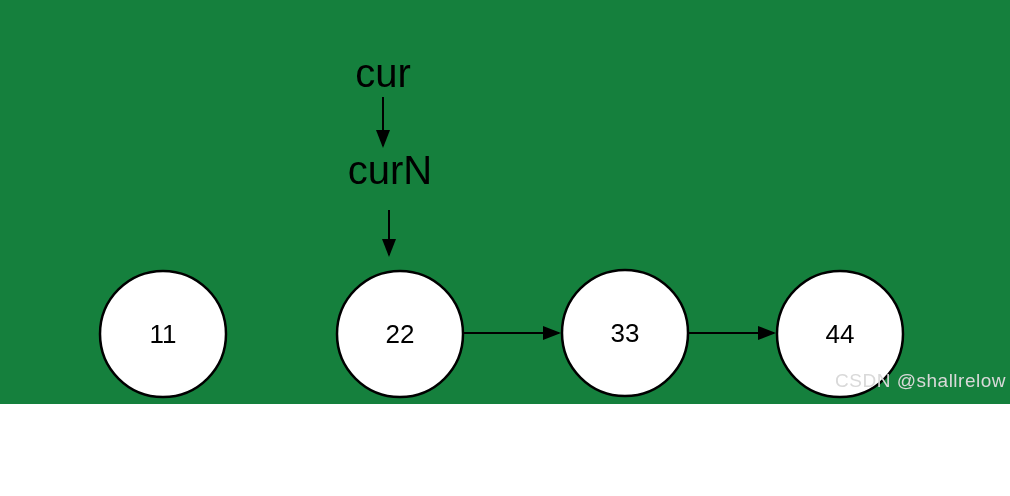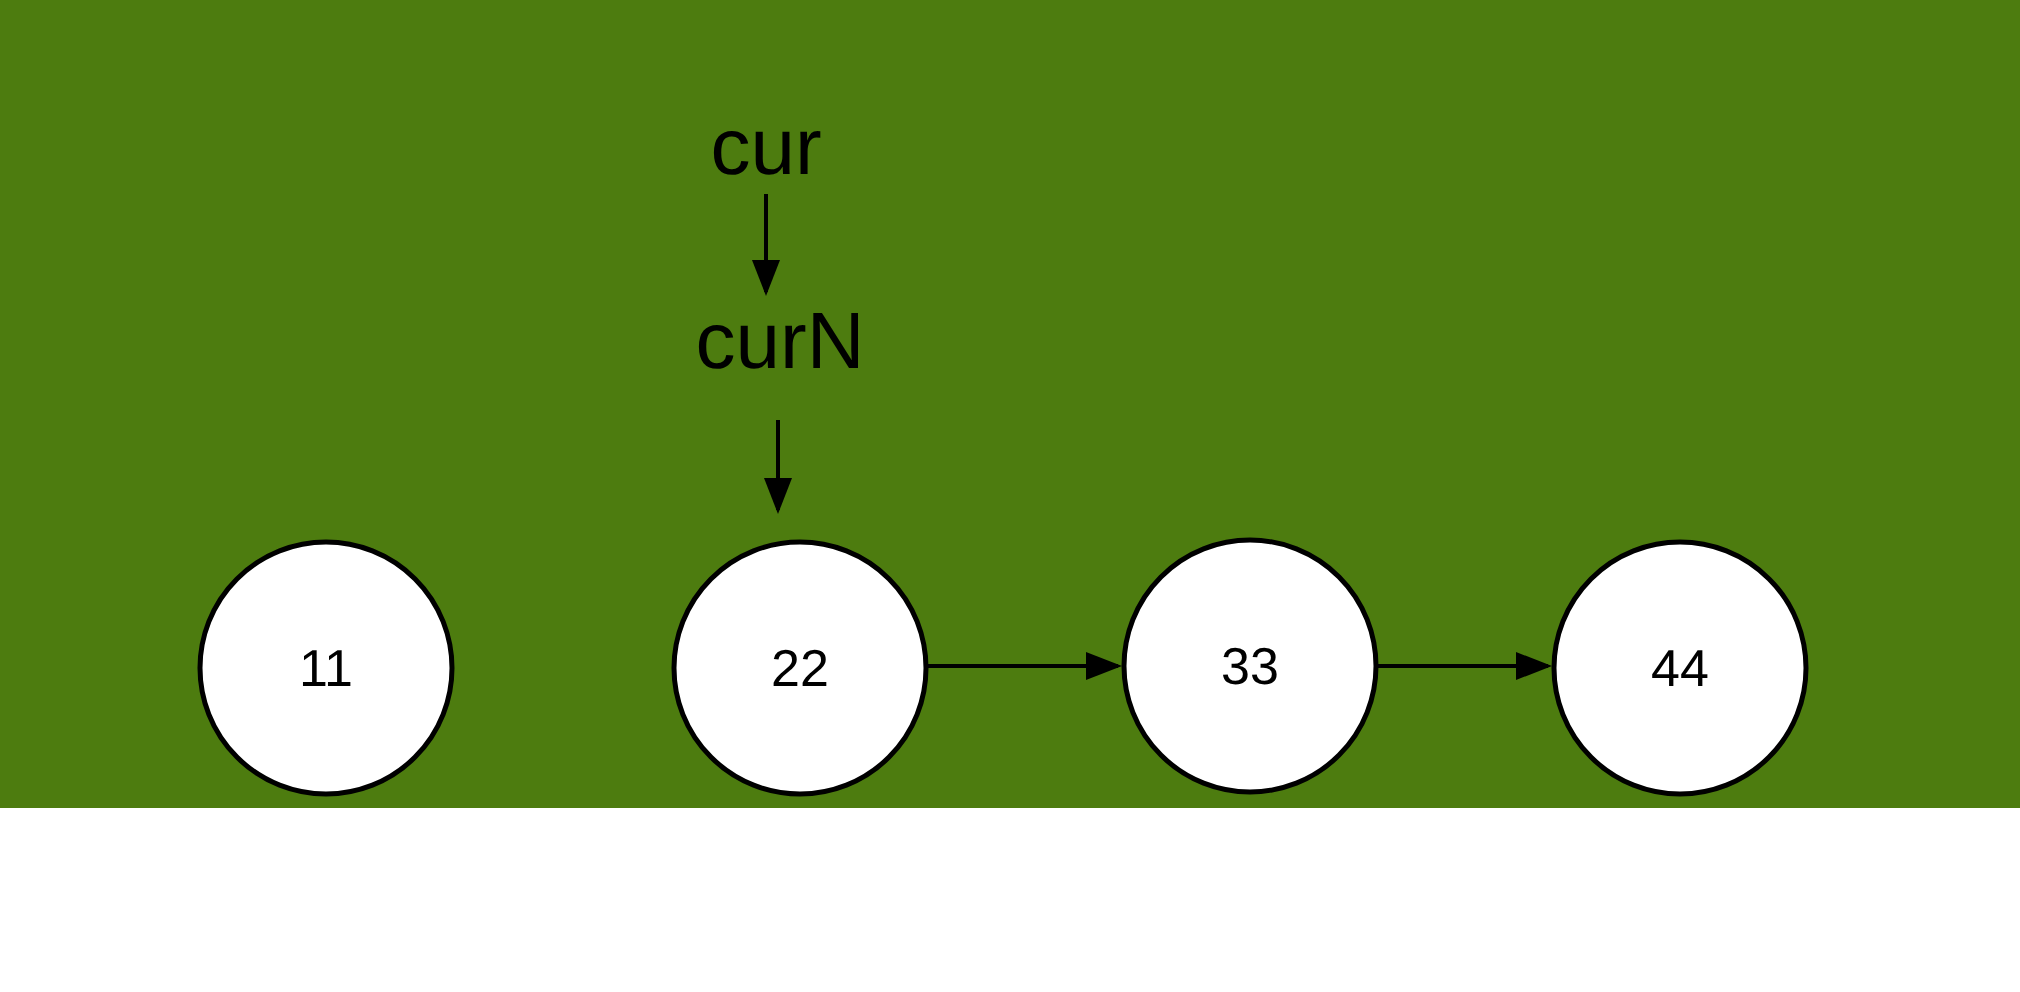--- a/index.html
+++ b/index.html
@@ -4,21 +4,21 @@
 <style>
   html, body {
     margin: 0;
     padding: 0;
     background: #ffffff;
   }
   .canvas {
     position: relative;
     width: 1010px;
     height: 404px;
-    background: #4d7c0f;
+    background: #15803d;
     font-family: "Liberation Sans", sans-serif;
     overflow: hidden;
     text-align: right;
   }
   svg { display: block; }
   .ptr-label {
     font-family: "Liberation Sans", sans-serif;
     font-size: 40px;
     fill: #000000;
   }
@@ -83,13 +83,14 @@
     </g>
 
     <line class="edge" x1="689" y1="333" x2="774" y2="333" marker-end="url(#arrowhead)"></line>
 
     <g>
       <circle class="node-circle" cx="840" cy="334" r="63"></circle>
       <text class="node-value" x="840" y="334" text-anchor="middle" dominant-baseline="central">44</text>
     </g>
   </svg>
 
+  <div class="watermark">CSDN @shallrelow</div>
 </div>
 
 </body></html>

